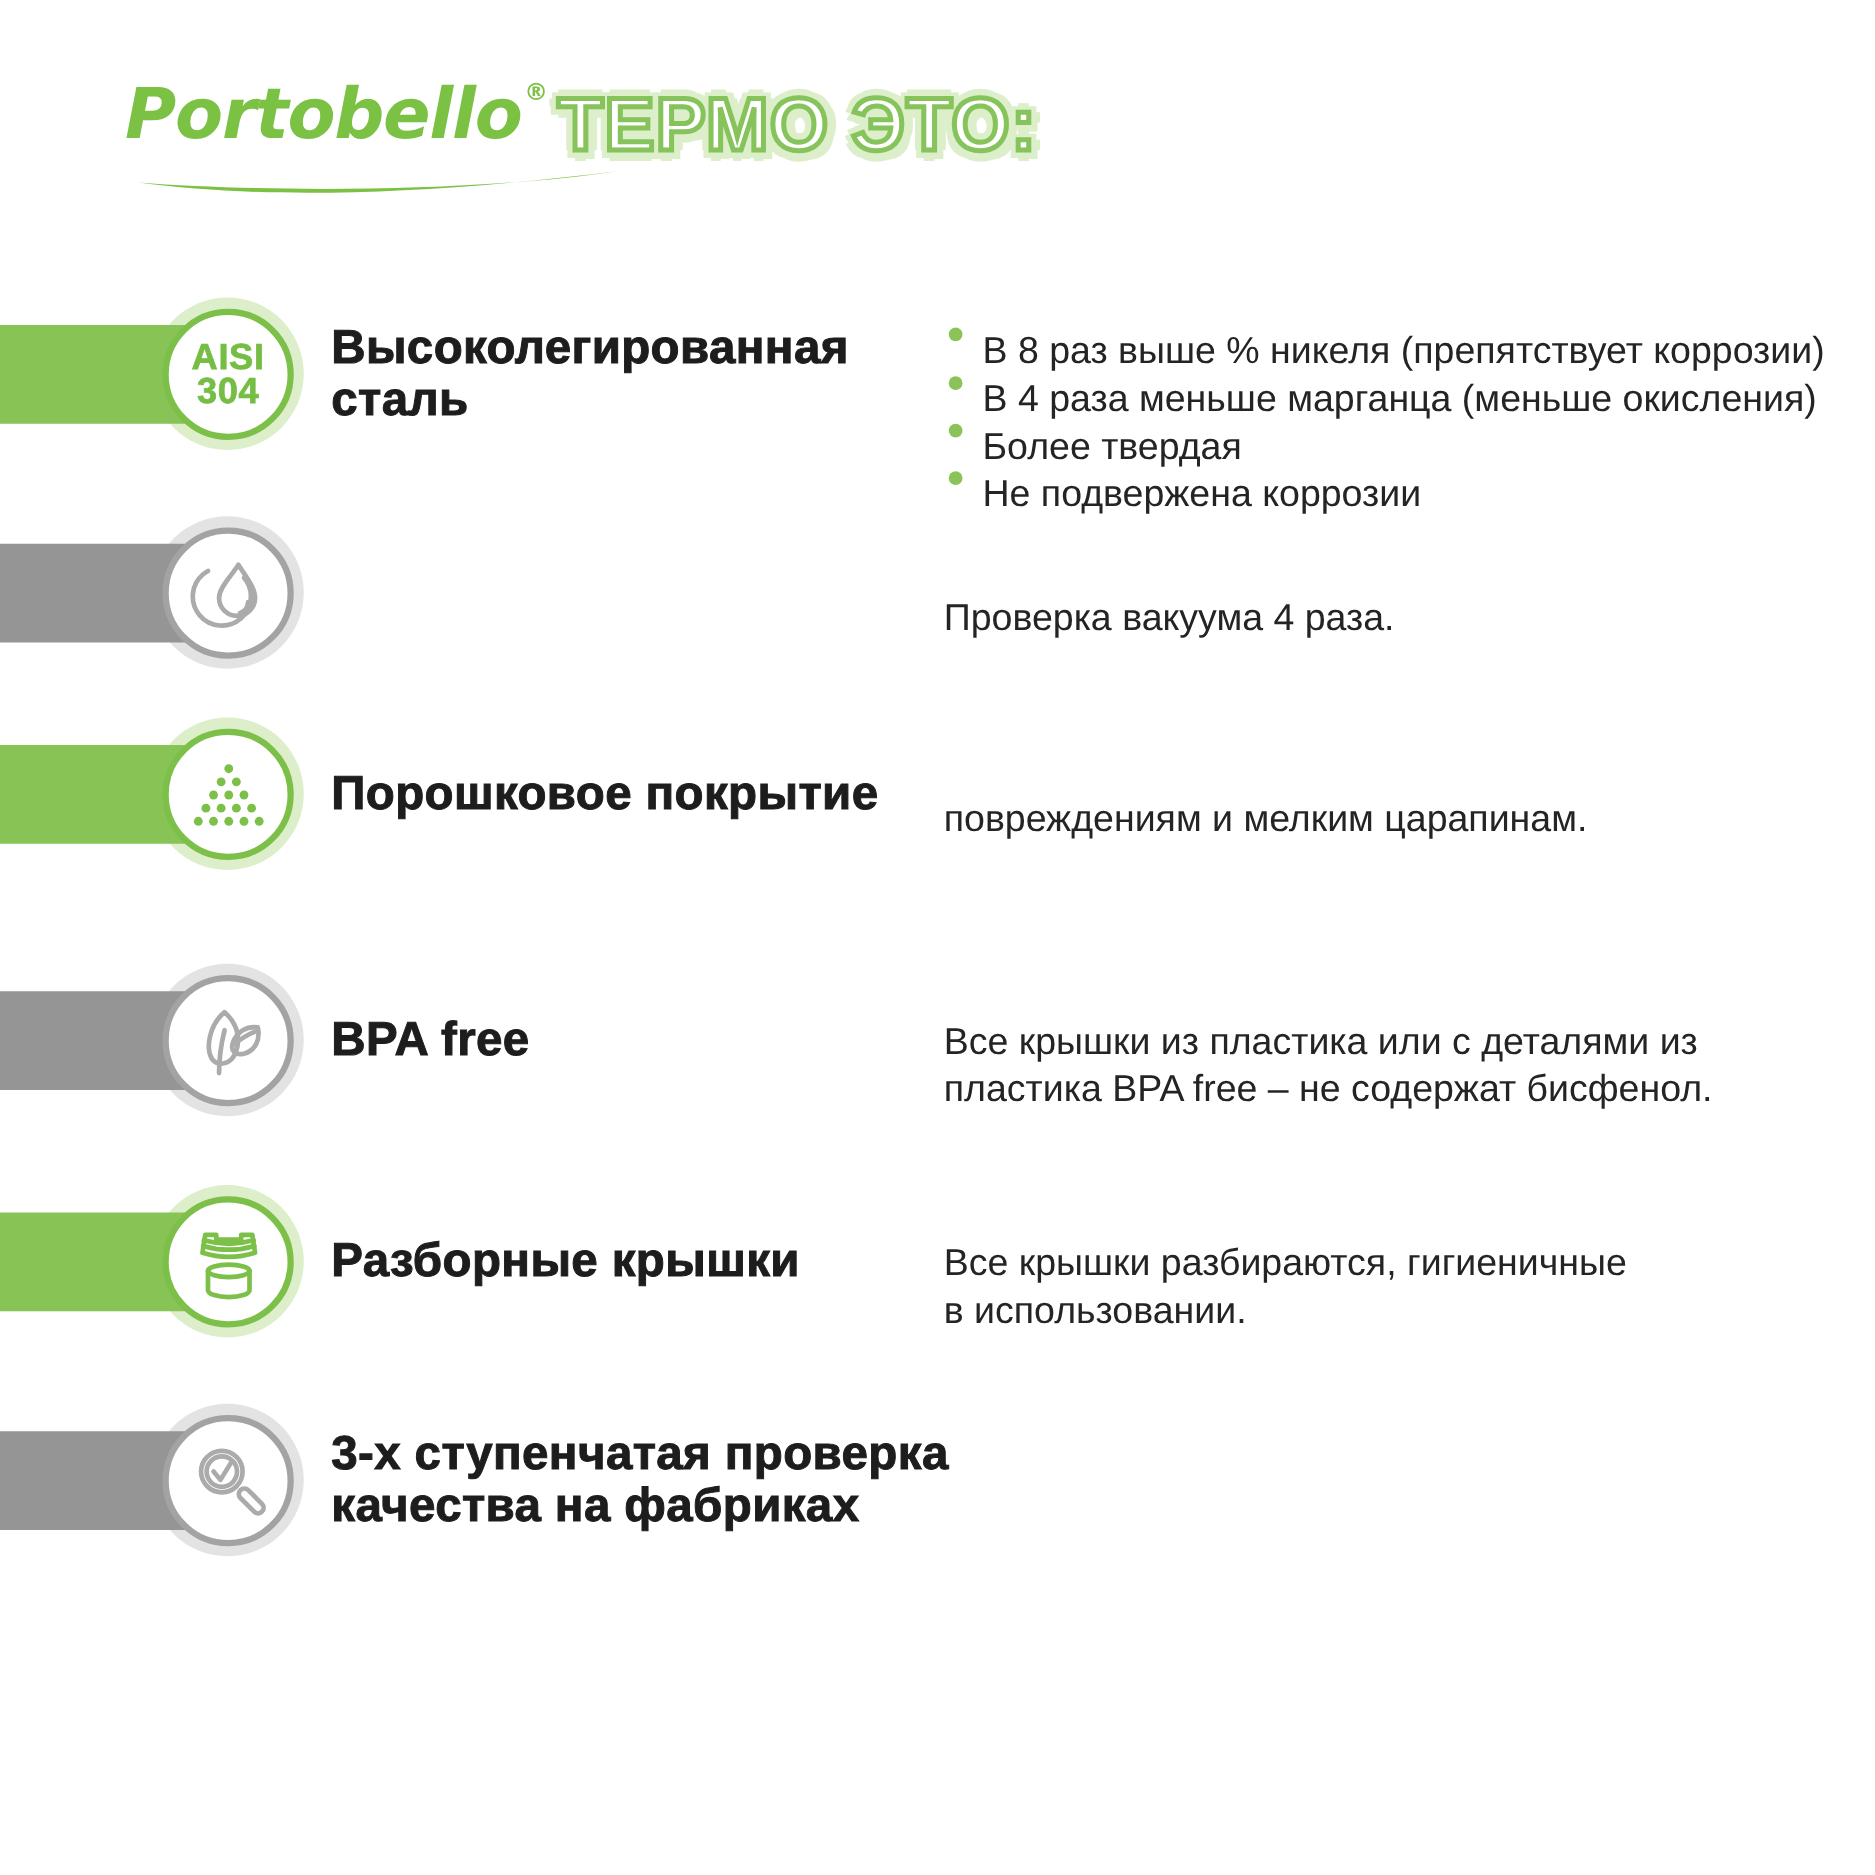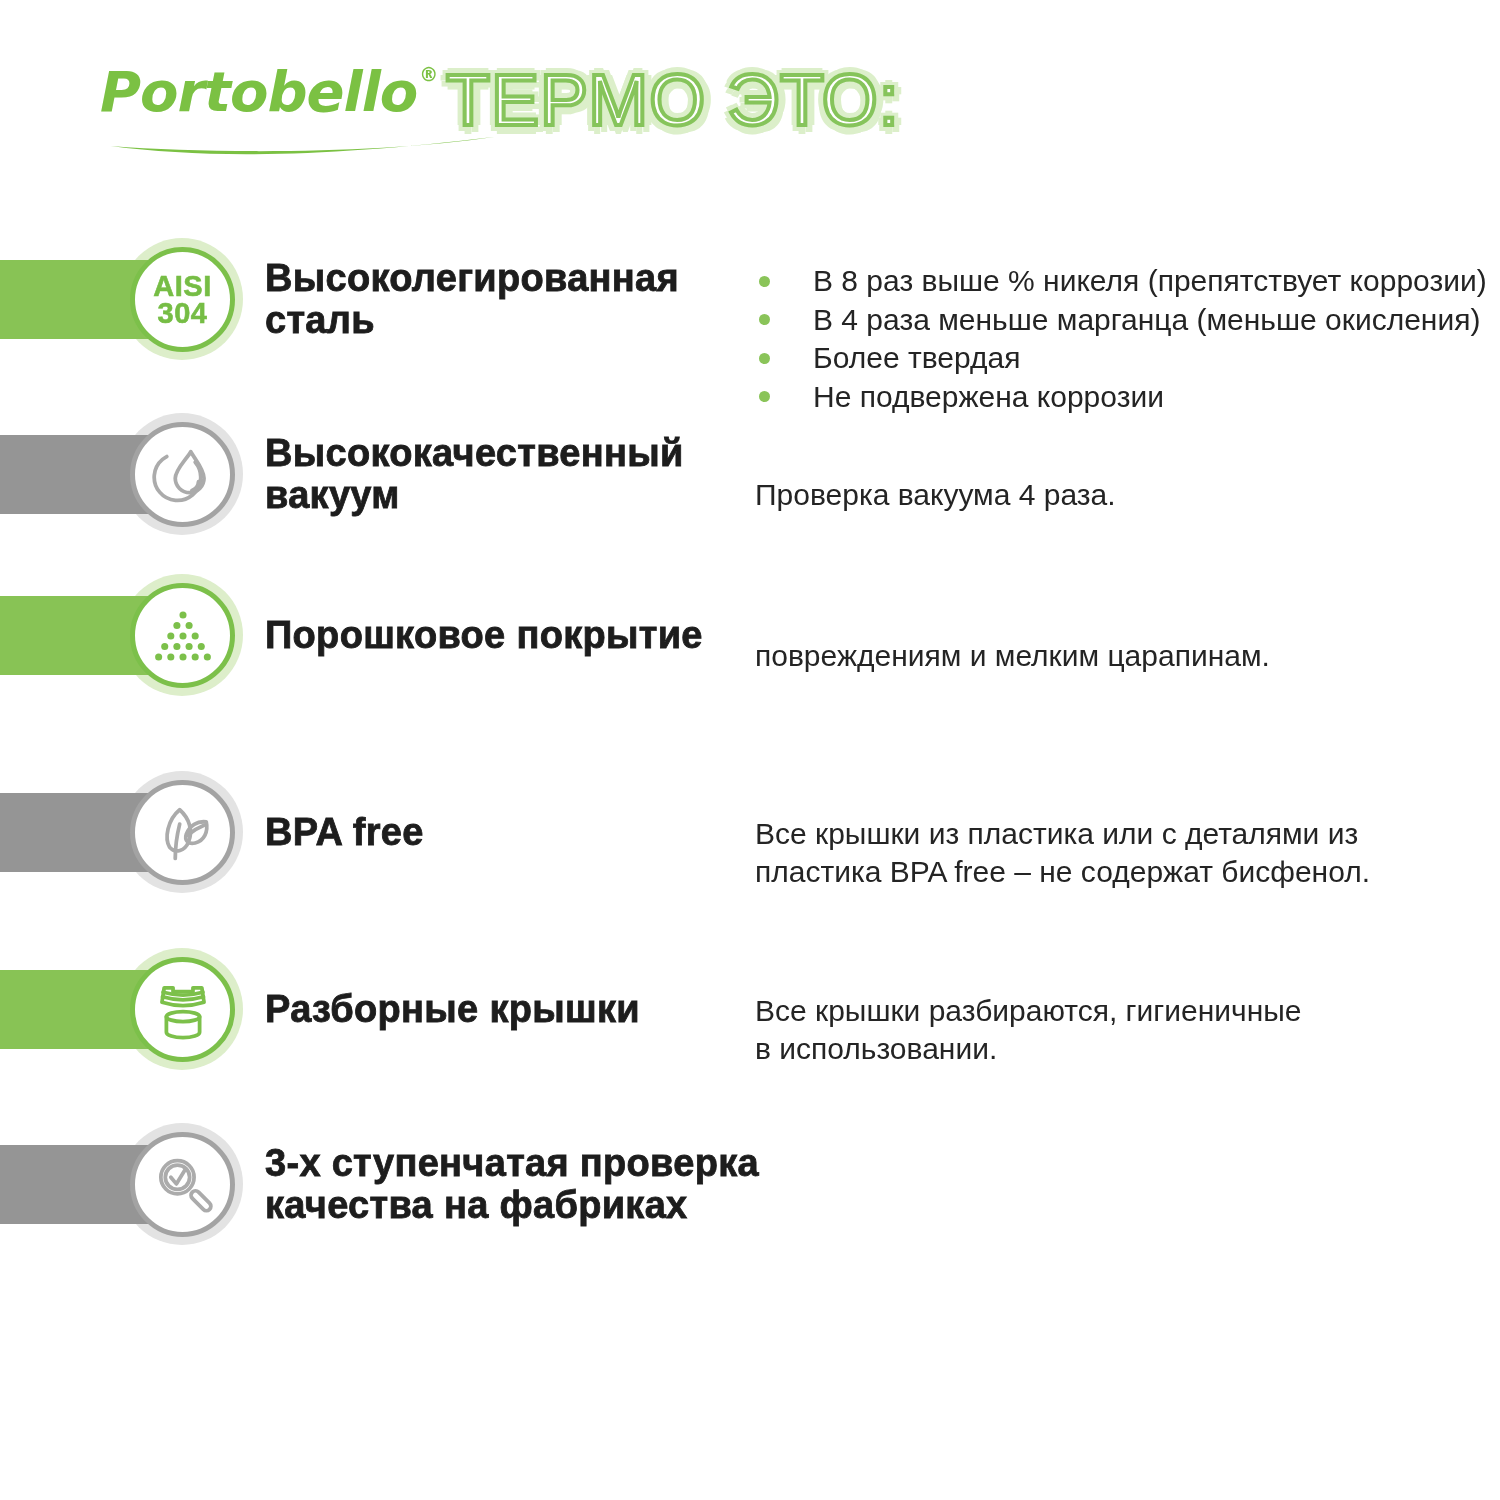--- a/index.html
+++ b/index.html
@@ -8,21 +8,21 @@
 
   
   .logo{position:absolute;left:100px;top:62px;width:440px;height:100px;}
   .logo-text{font-family:"DejaVu Sans",sans-serif;font-style:italic;font-weight:bold;
              font-size:56px;color:#7bc143;letter-spacing:-1px;line-height:60px;}
   .logo-reg{font-family:"DejaVu Sans",sans-serif;font-style:italic;font-weight:bold;
             font-size:19px;color:#7bc143;vertical-align:30px;margin-left:2px;}
   .swoosh{position:absolute;left:-8px;top:72px;width:424px;height:24px;}
 
   .main-title{position:absolute;left:446px;top:50px;margin:0;white-space:nowrap;
-              font-family:"Liberation Sans",sans-serif;font-weight:400;font-size:72px;line-height:100px;
+              font-family:"Liberation Sans",sans-serif;font-weight:700;font-size:60px;line-height:100px;
               letter-spacing:1px;color:#ffffff;-webkit-text-stroke:4px #86c45b;
               text-shadow:7px 7px 0 #dcefca,-6px 6px 0 #dcefca,6px -5px 0 #dcefca,-5px -5px 0 #dcefca,
                           0 9px 0 #dcefca,9px 0 0 #dcefca,0 -7px 0 #dcefca,-7px 0 0 #dcefca;}
 
   
   .row{position:absolute;left:0;width:1348px;height:130px;}
   .halo{position:absolute;left:121px;top:4px;width:122px;height:122px;border-radius:50%;}
   .halo.green{background:#ddeeca;}
   .halo.gray{background:#e3e3e3;}
   .bar{position:absolute;left:0;top:26px;width:172px;height:79px;}
@@ -36,21 +36,21 @@
          text-align:center;-webkit-text-stroke:.6px #76bd45;}
 
   .title{position:absolute;left:265px;top:0;height:130px;margin:0;display:flex;flex-direction:column;
          justify-content:center;font-weight:700;font-size:38px;line-height:42px;color:#1d1d1d;
          letter-spacing:.3px;-webkit-text-stroke:.8px #1d1d1d;white-space:nowrap;}
 
   .right{position:absolute;left:755px;top:21px;height:130px;display:flex;flex-direction:column;
          justify-content:center;font-size:30px;line-height:38px;color:#242424;white-space:nowrap;}
   .right.bullets-box{top:40px;}
   .bullet-list{list-style:none;margin:0;padding:0;}
-  .bullet-list li{display:flex;align-items:center;height:38.4px;gap:27px;}
+  .bullet-list li{display:flex;align-items:flex-start;height:38.4px;}
   .dot{width:11px;height:11px;border-radius:50%;background:#8ac459;margin:0 16px 0 4px;flex:none;}
 
   .icon-svg{display:block;}
   .stroke-gray{stroke:#ababab;fill:none;stroke-width:3.4;stroke-linecap:round;stroke-linejoin:round;}
   .stroke-green{stroke:#7cc04a;fill:none;stroke-width:3.4;stroke-linecap:round;stroke-linejoin:round;}
   .fill-green{fill:#7cc04a;}
 </style>
 </head>
 <body>
 
@@ -102,24 +102,20 @@
   <section class="row" style="top:409px">
     <div class="halo gray"></div>
     <div class="bar gray"></div>
     <div class="circle gray">
       <svg class="icon-svg" width="62" height="62" viewBox="-28 -28 56 56">
         <circle class="stroke-gray" cx="-5" cy="2" r="21" stroke-dasharray="103 29" transform="rotate(-40 -5 2)"></circle>
         <path class="stroke-gray" d="M 7,-21 C 11,-14 19,-5 19,3 A 13,13 0 1 1 -7,3 C -7,-5 3,-14 7,-21 Z"></path>
         <path class="stroke-gray" d="M 14,6 A 9,9 0 0 1 8,14"></path>
       </svg>
     </div>
-    <h2 class="title">
-      <div>Высококачественный</div>
-      <div>вакуум</div>
-    </h2>
     <div class="right">
       <div>Проверка вакуума 4 раза.</div>
     </div>
   </section>
 
   <section class="row" style="top:570px">
     <div class="halo green"></div>
     <div class="bar green"></div>
     <div class="circle">
       <svg class="icon-svg" width="62" height="62" viewBox="-28 -28 56 56">

